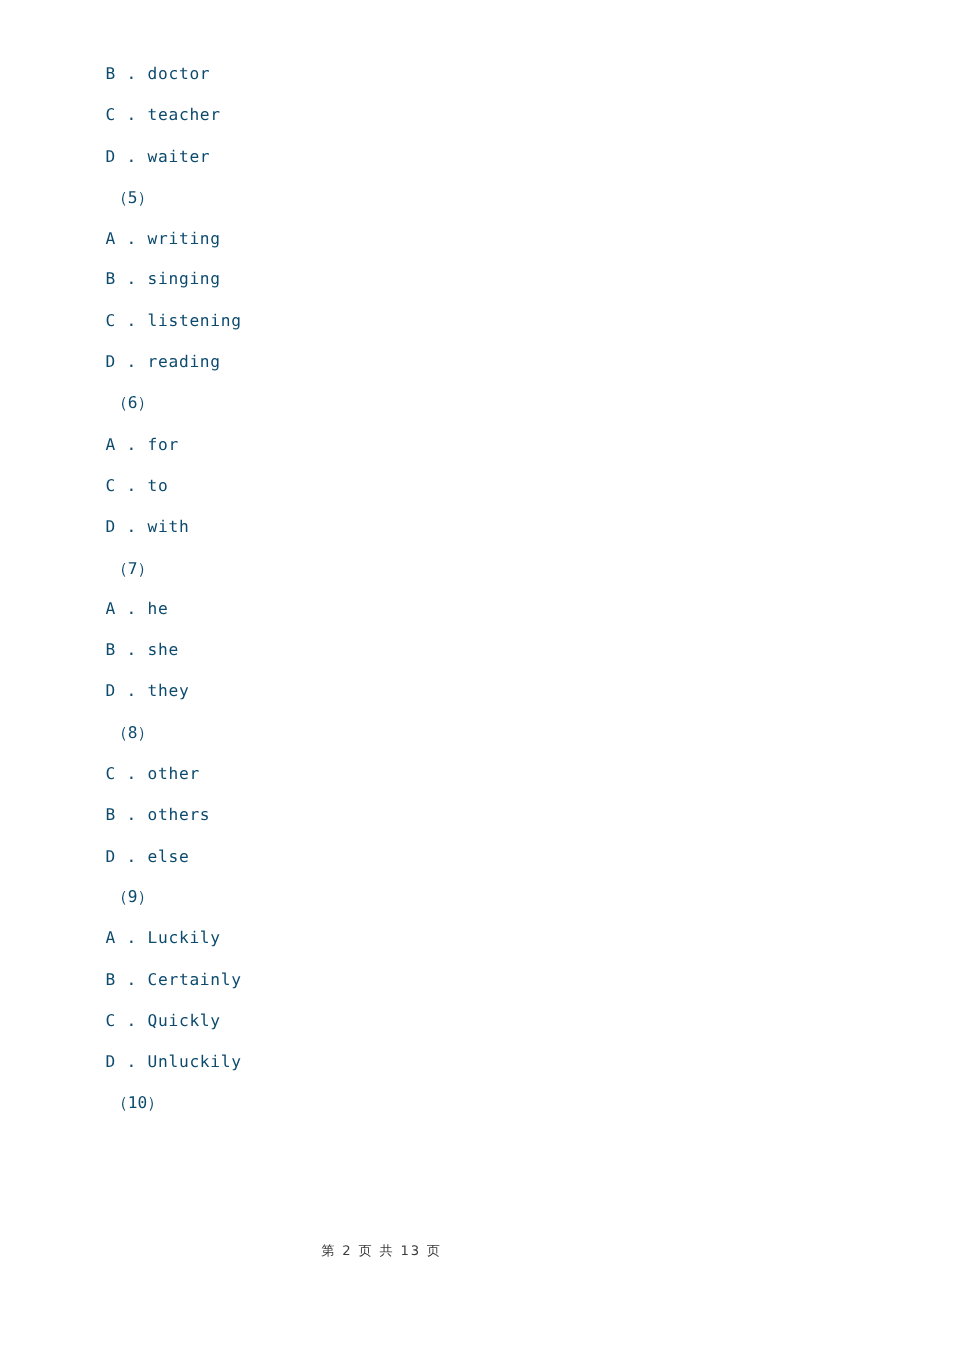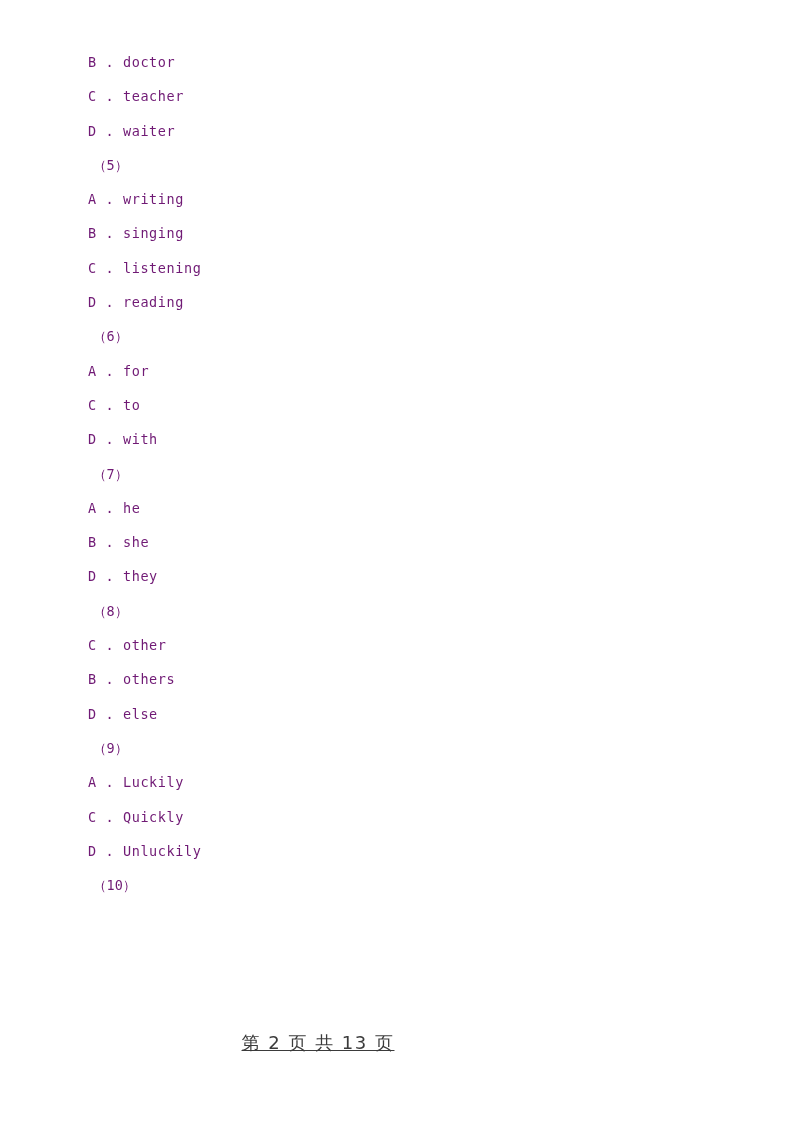--- a/index.html
+++ b/index.html
@@ -19,21 +19,21 @@
   .content {
     position: absolute;
     left: 88px;
     top: 45px;
     width: 620px;
   }
   .line {
     height: 34.3px;
     line-height: 34.3px;
     font-size: 13.5px;
-    color: #701a75;
+    color: #0c4a6e;
     letter-spacing: 0.6px;
     white-space: pre;
   }
   .line.question {
     padding-left: 5px;
     letter-spacing: 0px;
   }
   .opt-letter {
     display: inline;
   }
@@ -42,27 +42,26 @@
   }
   .opt-text {
     display: inline;
   }
   .footer {
     position: absolute;
     left: 0;
     top: 1033px;
     width: 636px;
     text-align: center;
-    font-size: 18px;
+    font-size: 11px;
     line-height: 20px;
     color: #3b3b3b;
     font-family: "DejaVu Sans", "Liberation Sans", sans-serif;
     letter-spacing: 1.5px;
     white-space: pre;
-    text-decoration: underline;
   }
 </style>
 </head>
 <body>
 
 <div class="page">
 
   <div class="content">
       <div class="line option"><span class="opt-letter">B</span><span class="opt-sep"> . </span><span class="opt-text">doctor</span></div>
       <div class="line option"><span class="opt-letter">C</span><span class="opt-sep"> . </span><span class="opt-text">teacher</span></div>
@@ -79,20 +78,21 @@
       <div class="line question">（7）</div>
       <div class="line option"><span class="opt-letter">A</span><span class="opt-sep"> . </span><span class="opt-text">he</span></div>
       <div class="line option"><span class="opt-letter">B</span><span class="opt-sep"> . </span><span class="opt-text">she</span></div>
       <div class="line option"><span class="opt-letter">D</span><span class="opt-sep"> . </span><span class="opt-text">they</span></div>
       <div class="line question">（8）</div>
       <div class="line option"><span class="opt-letter">C</span><span class="opt-sep"> . </span><span class="opt-text">other</span></div>
       <div class="line option"><span class="opt-letter">B</span><span class="opt-sep"> . </span><span class="opt-text">others</span></div>
       <div class="line option"><span class="opt-letter">D</span><span class="opt-sep"> . </span><span class="opt-text">else</span></div>
       <div class="line question">（9）</div>
       <div class="line option"><span class="opt-letter">A</span><span class="opt-sep"> . </span><span class="opt-text">Luckily</span></div>
+      <div class="line option"><span class="opt-letter">B</span><span class="opt-sep"> . </span><span class="opt-text">Certainly</span></div>
       <div class="line option"><span class="opt-letter">C</span><span class="opt-sep"> . </span><span class="opt-text">Quickly</span></div>
       <div class="line option"><span class="opt-letter">D</span><span class="opt-sep"> . </span><span class="opt-text">Unluckily</span></div>
       <div class="line question">（10）</div>
     </div>
 
   <div class="footer">第 2 页 共 13 页</div>
 
 </div>
 
 </body></html>

